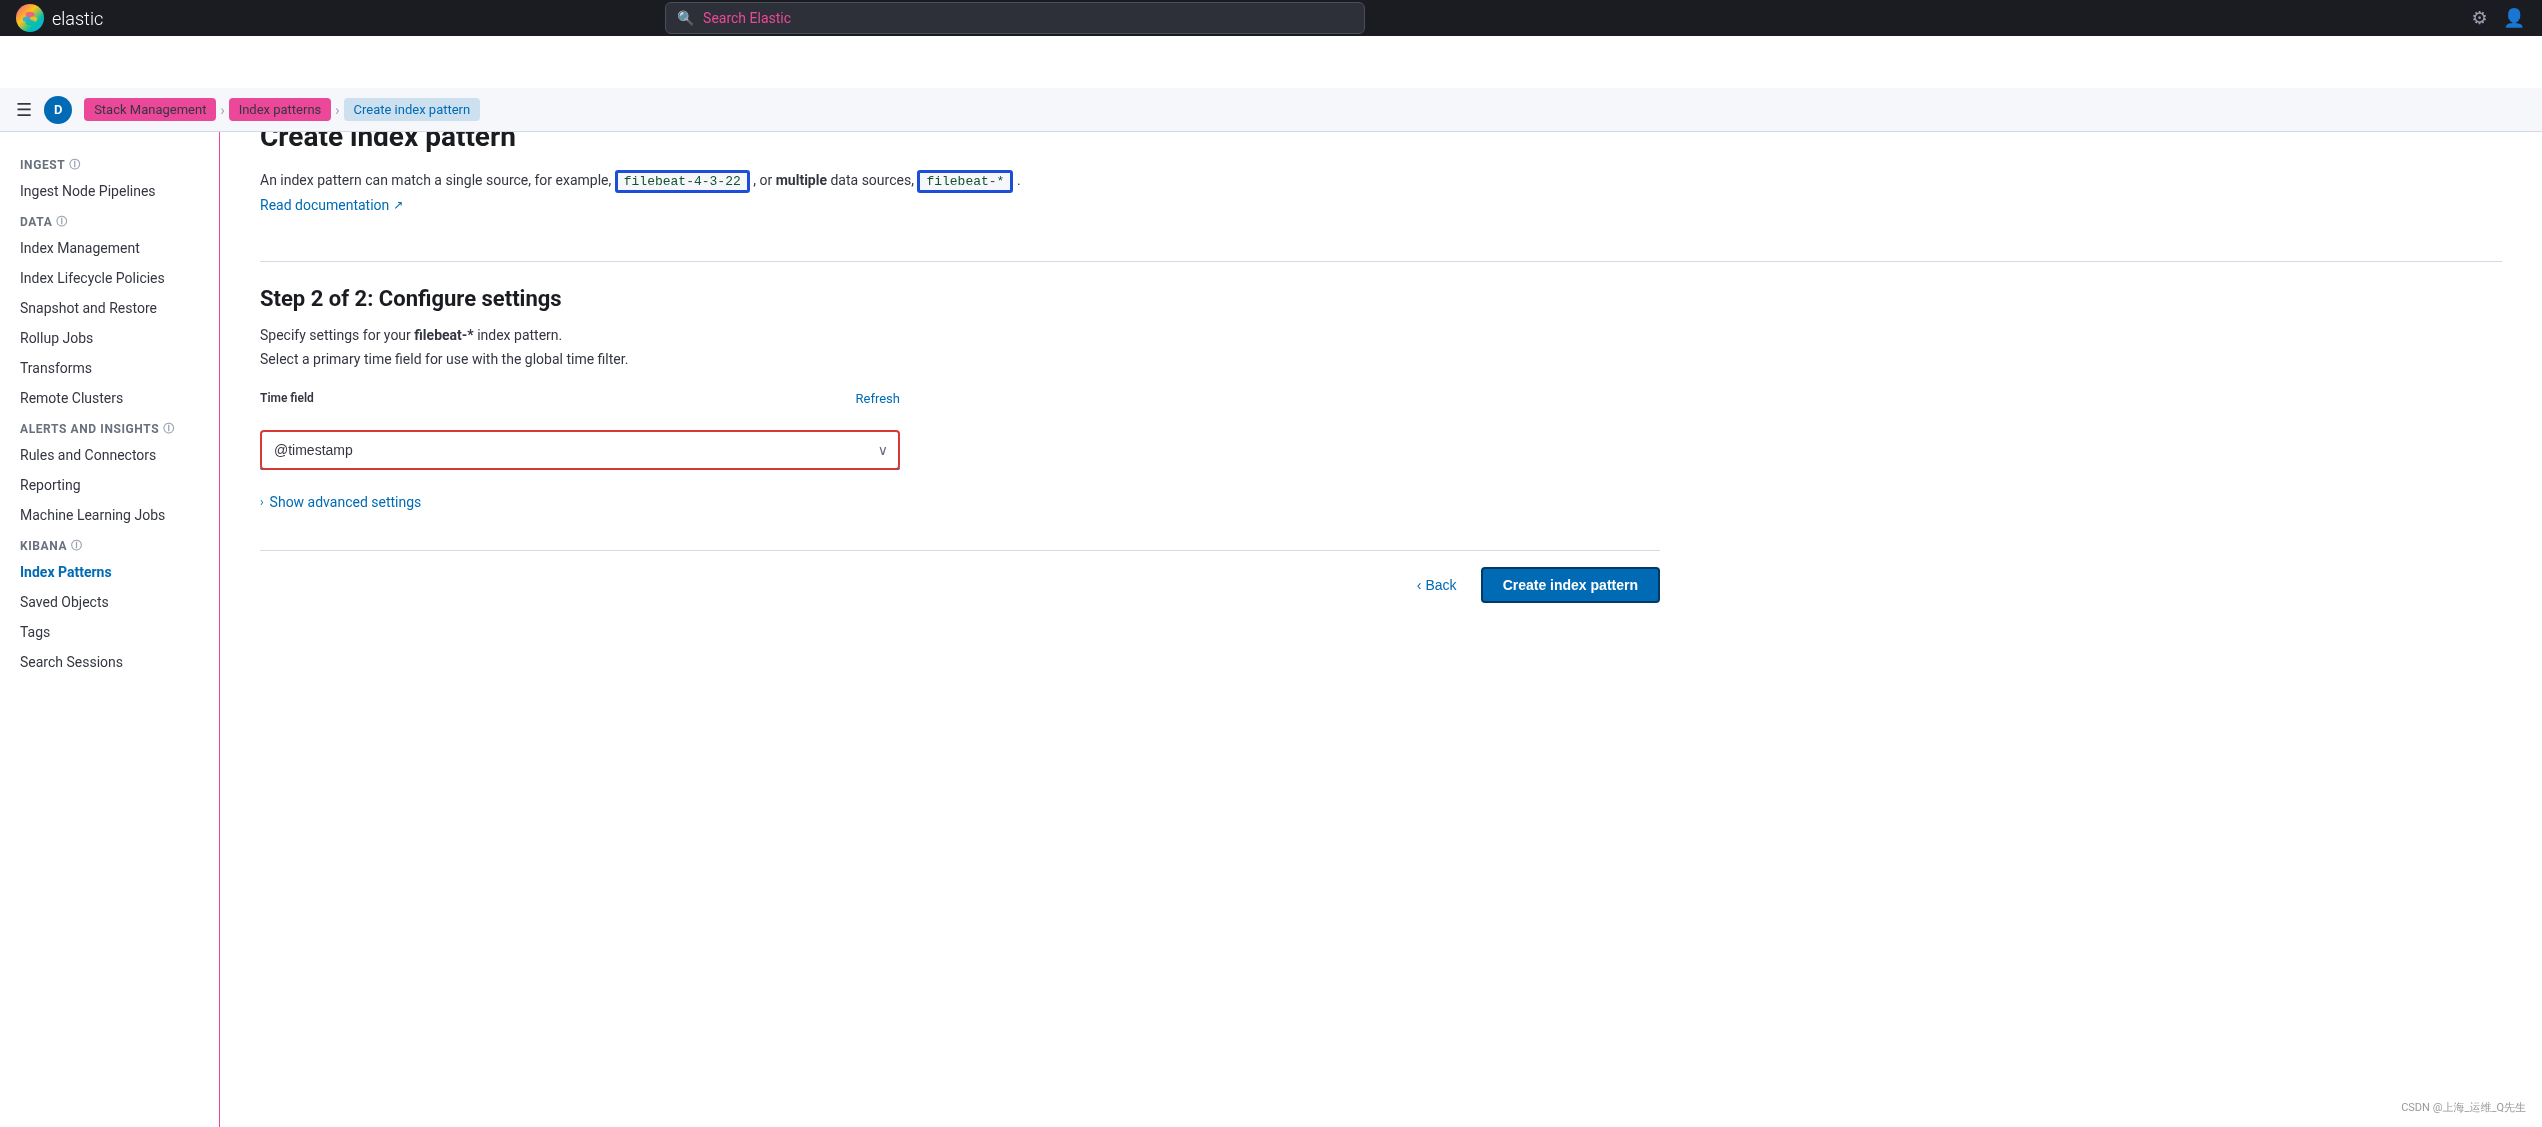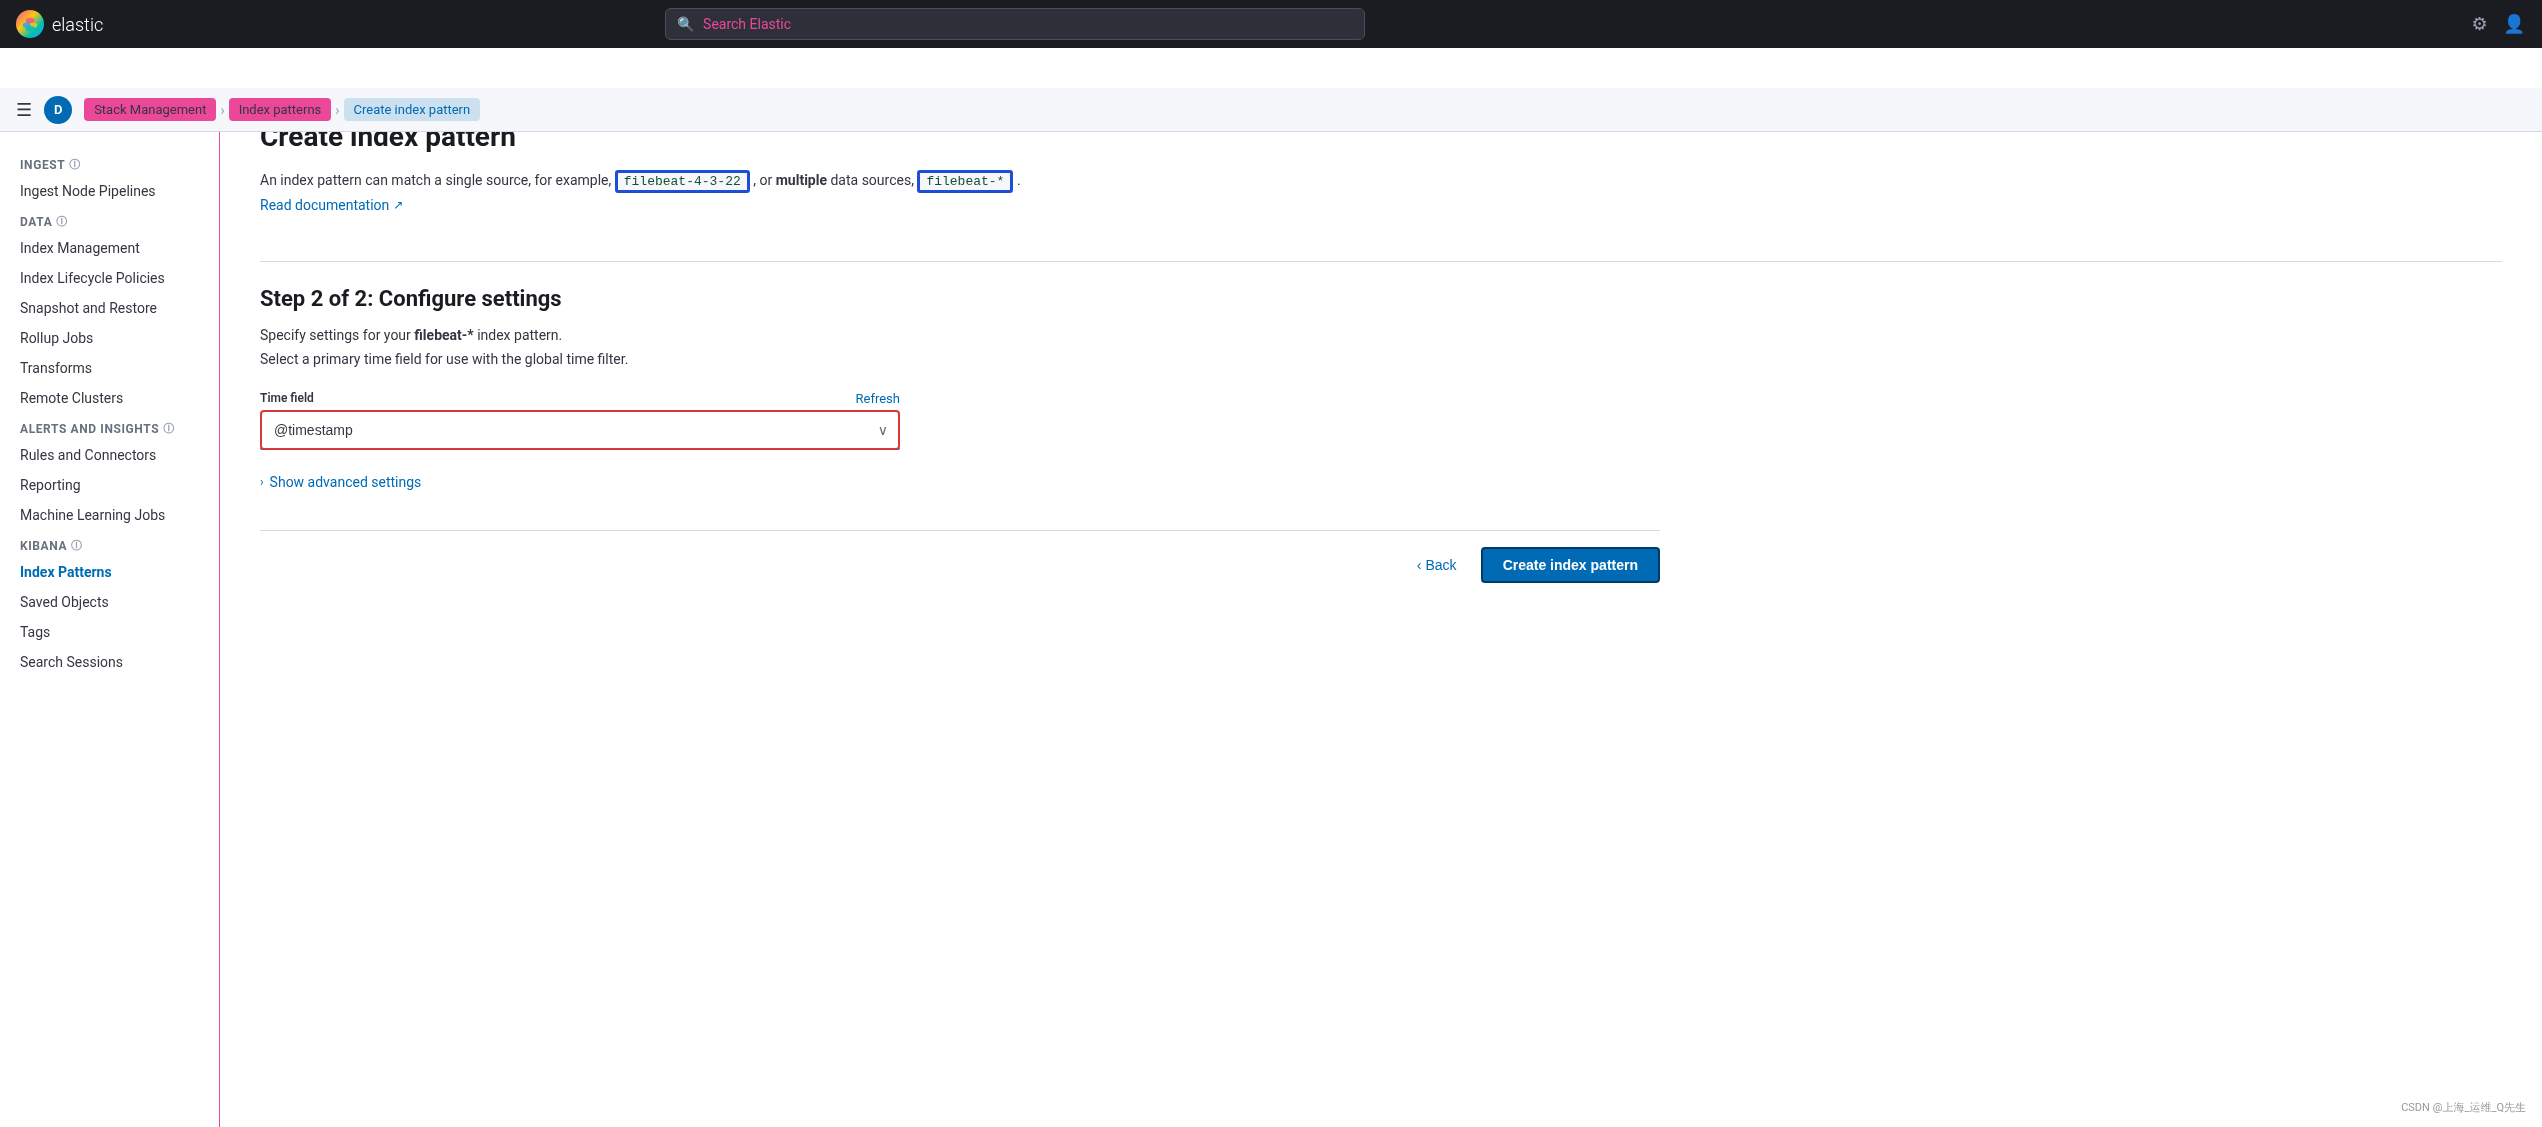--- a/index.html
+++ b/index.html
@@ -1,21 +1,21 @@
 <!DOCTYPE html>
 <html><head>
   <meta charset="utf-8">
   <style>
     * { box-sizing: border-box; margin: 0; padding: 0; }
     body { font-family: -apple-system, BlinkMacSystemFont, 'Segoe UI', Roboto, sans-serif; font-size: 14px; background: #fff; color: #343741; }
 
     
     .top-nav {
       background: #1a1c21;
-      height: 48px;
+      height: 36px;
       display: flex;
       align-items: center;
       padding: 0 16px;
       gap: 16px;
       position: fixed;
       top: 0; left: 0; right: 0;
       z-index: 100;
     }
     .elastic-logo {
       display: flex; align-items: center; gap: 8px;
@@ -158,21 +158,21 @@
 
     .step-desc { font-size: 14px; color: #343741; margin-bottom: 8px; }
     .step-desc strong { font-weight: 700; }
 
     .step-desc2 { font-size: 14px; color: #343741; margin-bottom: 24px; }
 
     
     .time-field-section { margin-bottom: 24px; max-width: 640px; }
     .time-field-header {
       display: flex; justify-content: space-between; 
-      margin-bottom: 4px;
+      margin-bottom: 24px;
     }
     .time-field-label { font-size: 12px; font-weight: 600; color: #343741; }
     .refresh-link { color: #006bb4; font-size: 13px; cursor: pointer; text-decoration: none; }
     .select-wrapper {
       position: relative;
       width: 100%;
     }
     .select-wrapper select {
       width: 100%;
       height: 40px;

